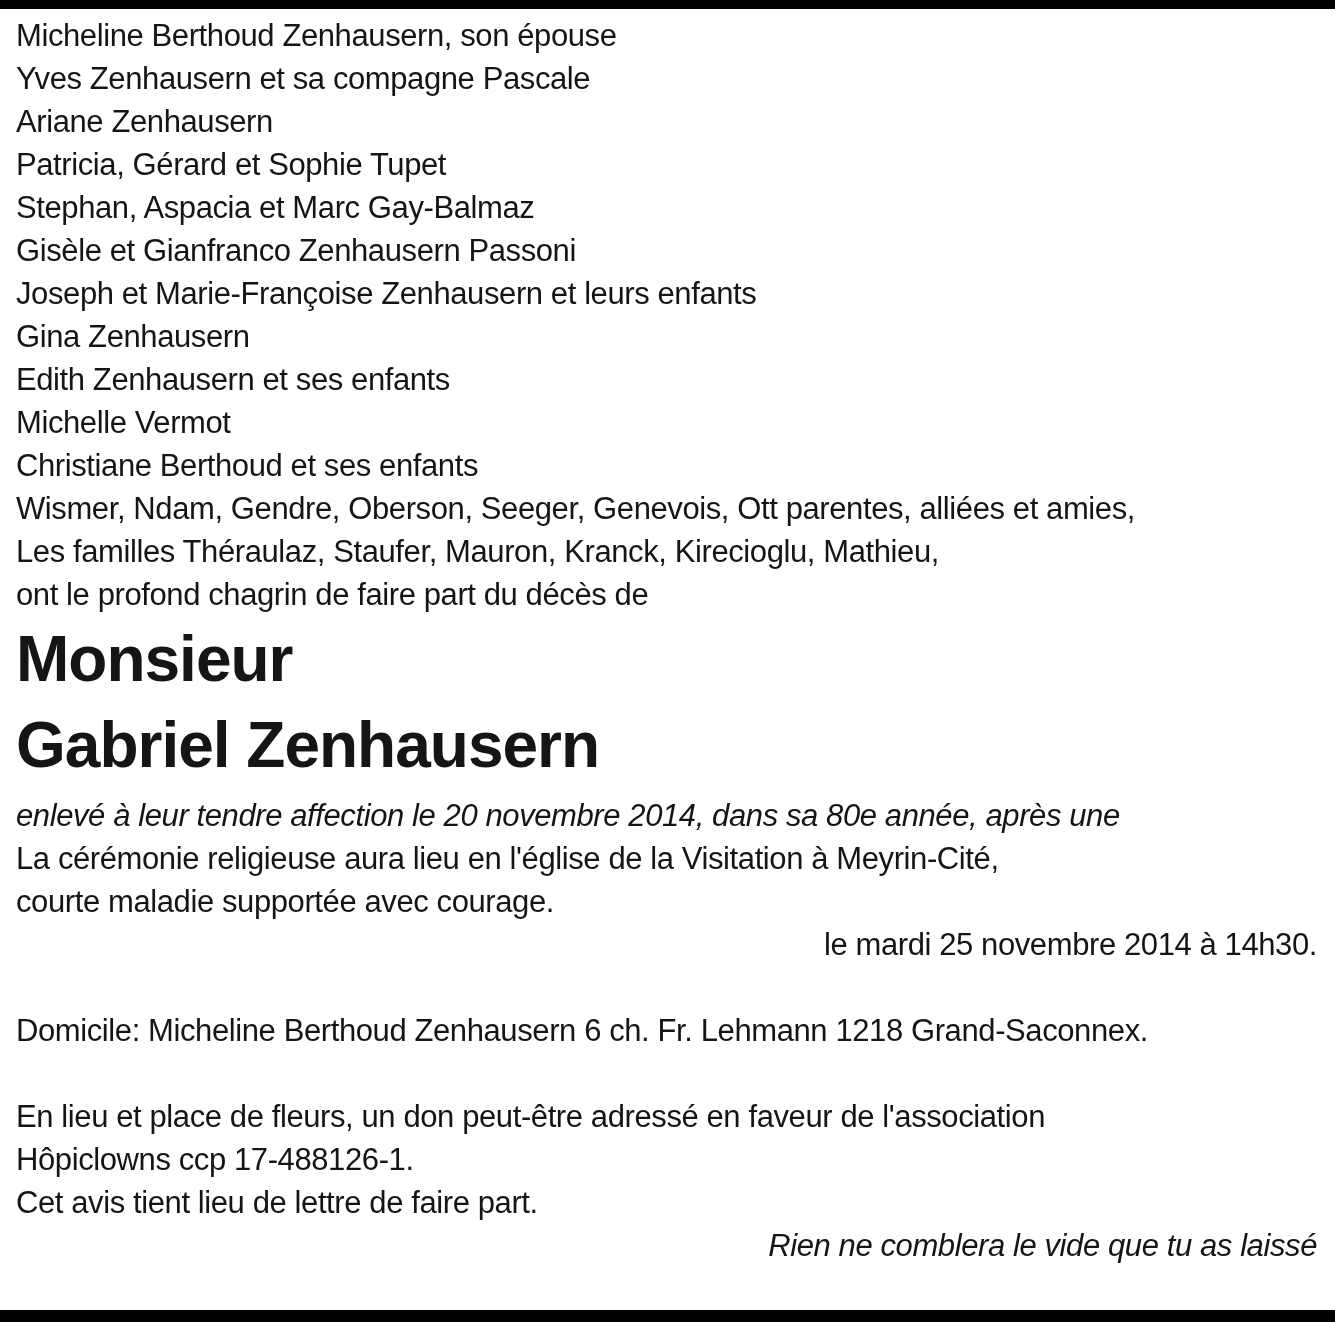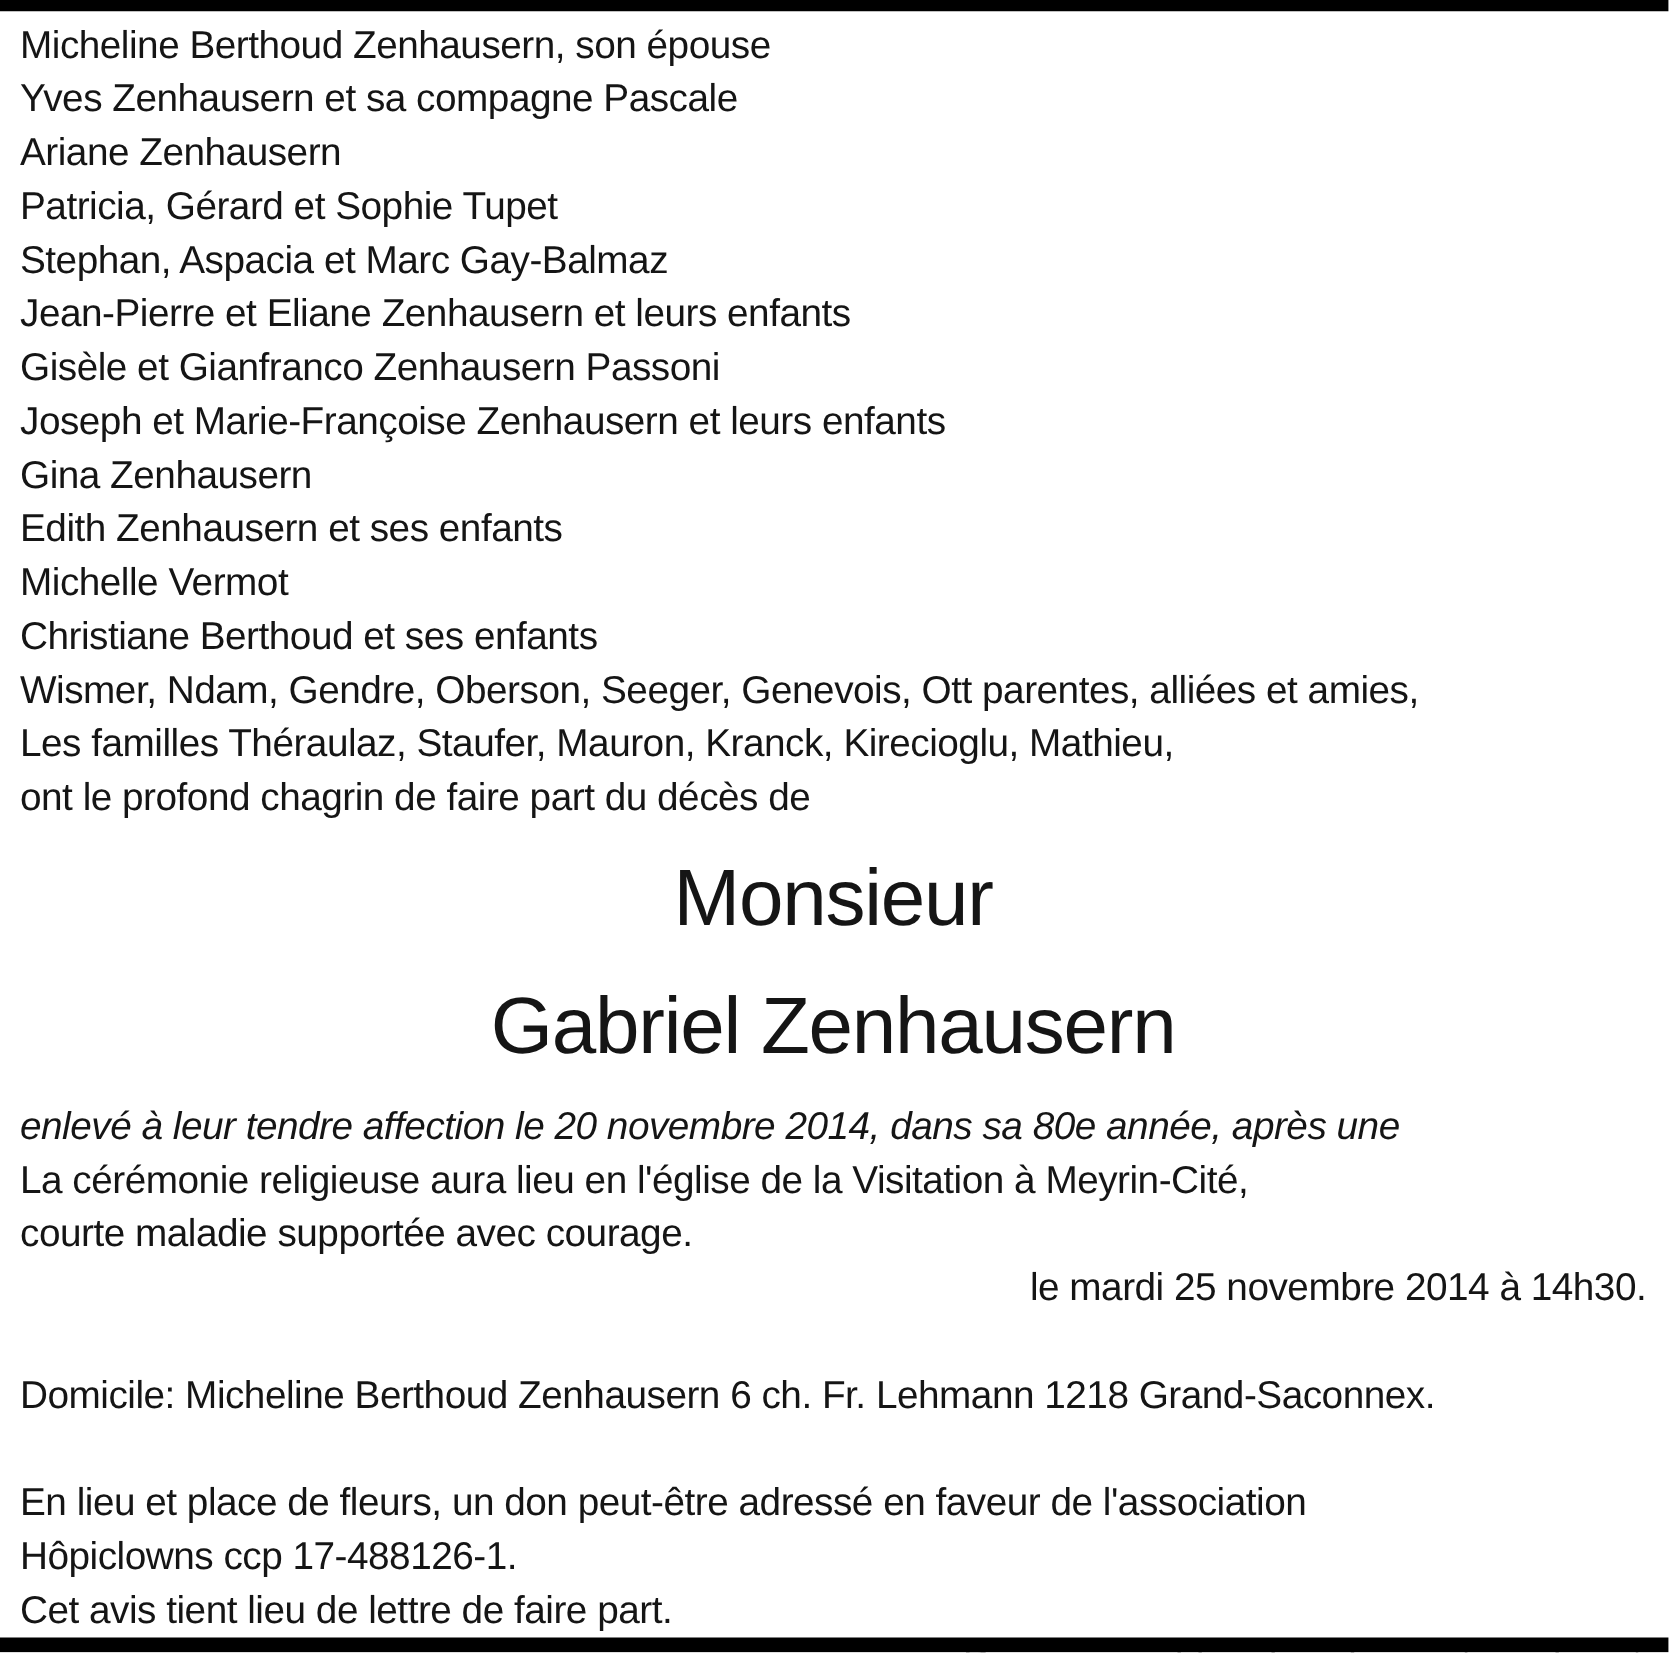--- a/index.html
+++ b/index.html
@@ -28,26 +28,25 @@
     padding: 14px 18px 10px 16px;
   }
   .line {
     margin: 0;
     font-size: 31px;
     line-height: 43px;
     letter-spacing: -0.4px;
     white-space: nowrap;
   }
   .title {
-    margin: 16px;
+    margin: 0;
     font-size: 64px;
     line-height: 86px;
-    font-weight: normal;
+    font-weight: bold;
     letter-spacing: -1px;
-    text-align: center;
     white-space: nowrap;
   }
   .centered { text-align: right; }
   .blank { height: 43px; }
   .quote {
     text-align: right;
     font-style: italic;
   }
 </style>
 </head>
@@ -55,21 +54,20 @@
 
 <div class="page">
   <div class="bar bar-top"></div>
 
   <div class="content">
     <p class="line">Micheline Berthoud Zenhausern, son épouse</p>
     <p class="line">Yves Zenhausern et sa compagne Pascale</p>
     <p class="line">Ariane Zenhausern</p>
     <p class="line">Patricia, Gérard et Sophie Tupet</p>
     <p class="line">Stephan, Aspacia et Marc Gay-Balmaz</p>
-    <p class="line">Jean-Pierre et Eliane Zenhausern et leurs enfants</p>
     <p class="line">Gisèle et Gianfranco Zenhausern Passoni</p>
     <p class="line">Joseph et Marie-Françoise Zenhausern et leurs enfants</p>
     <p class="line">Gina Zenhausern</p>
     <p class="line">Edith Zenhausern et ses enfants</p>
     <p class="line">Michelle Vermot</p>
     <p class="line">Christiane Berthoud et ses enfants</p>
     <p class="line">Wismer, Ndam, Gendre, Oberson, Seeger, Genevois, Ott parentes, alliées et amies,</p>
     <p class="line">Les familles Théraulaz, Staufer, Mauron, Kranck, Kirecioglu, Mathieu,</p>
     <p class="line">ont le profond chagrin de faire part du décès de</p>
 

